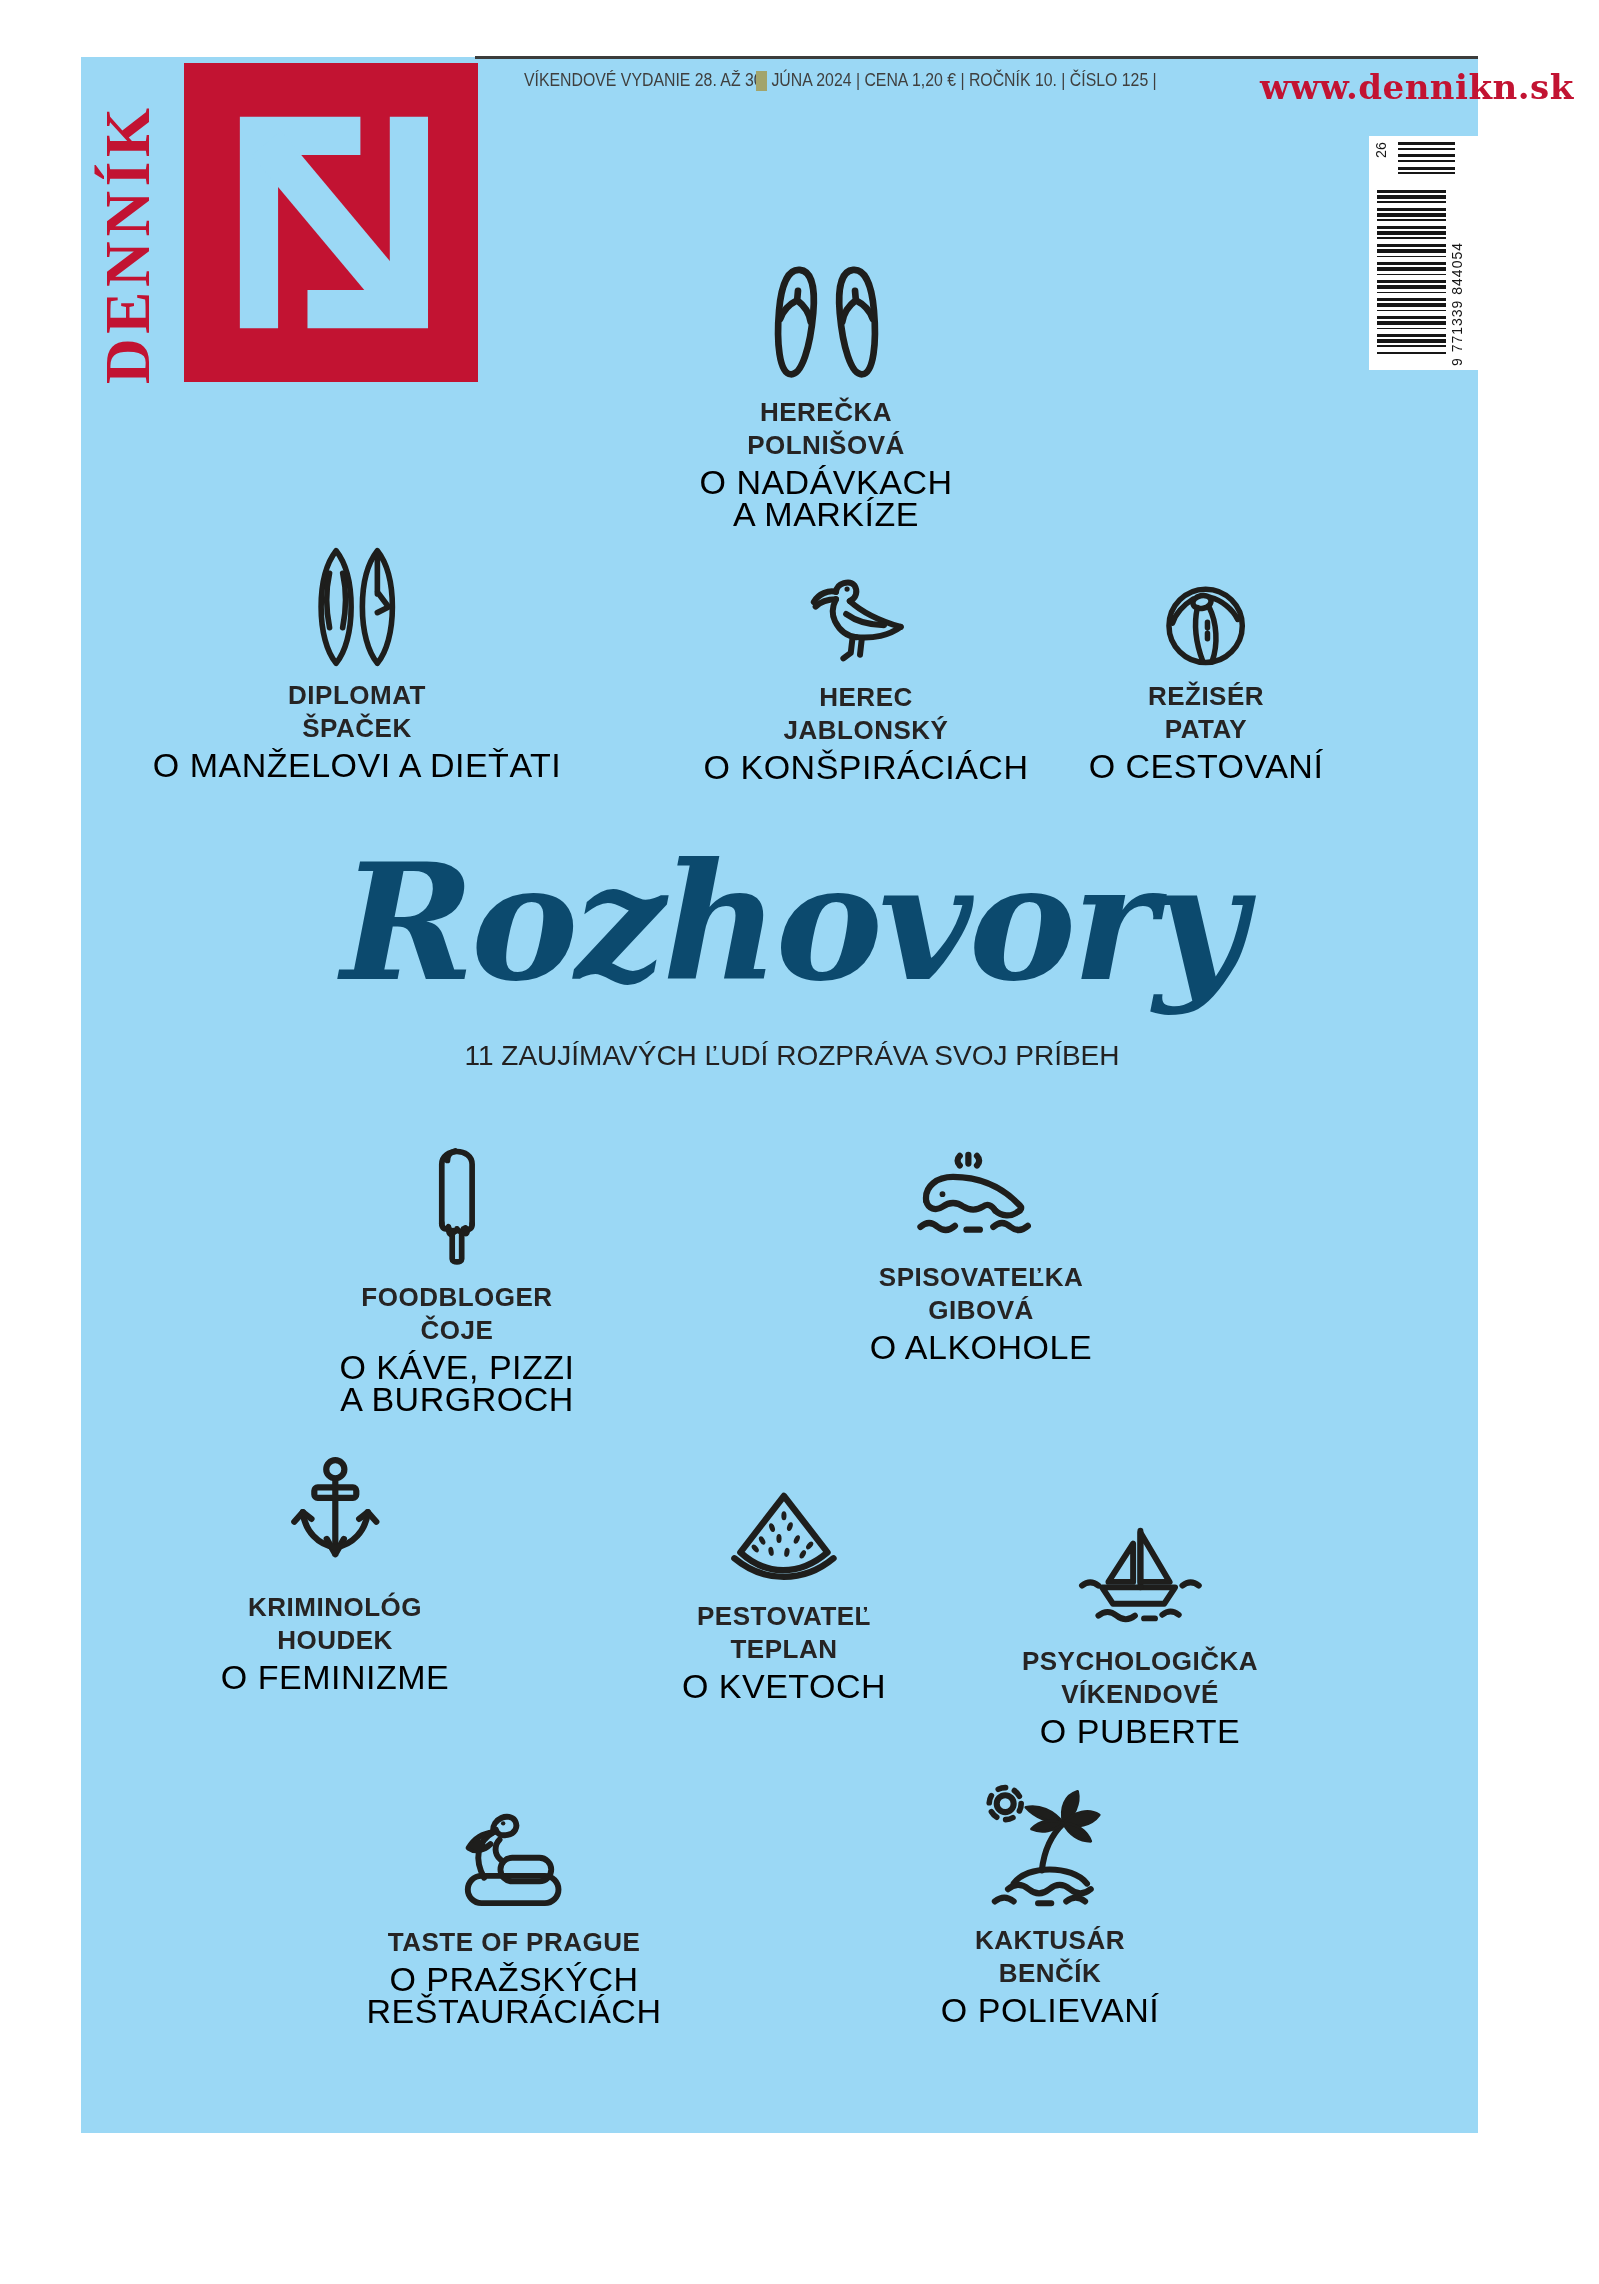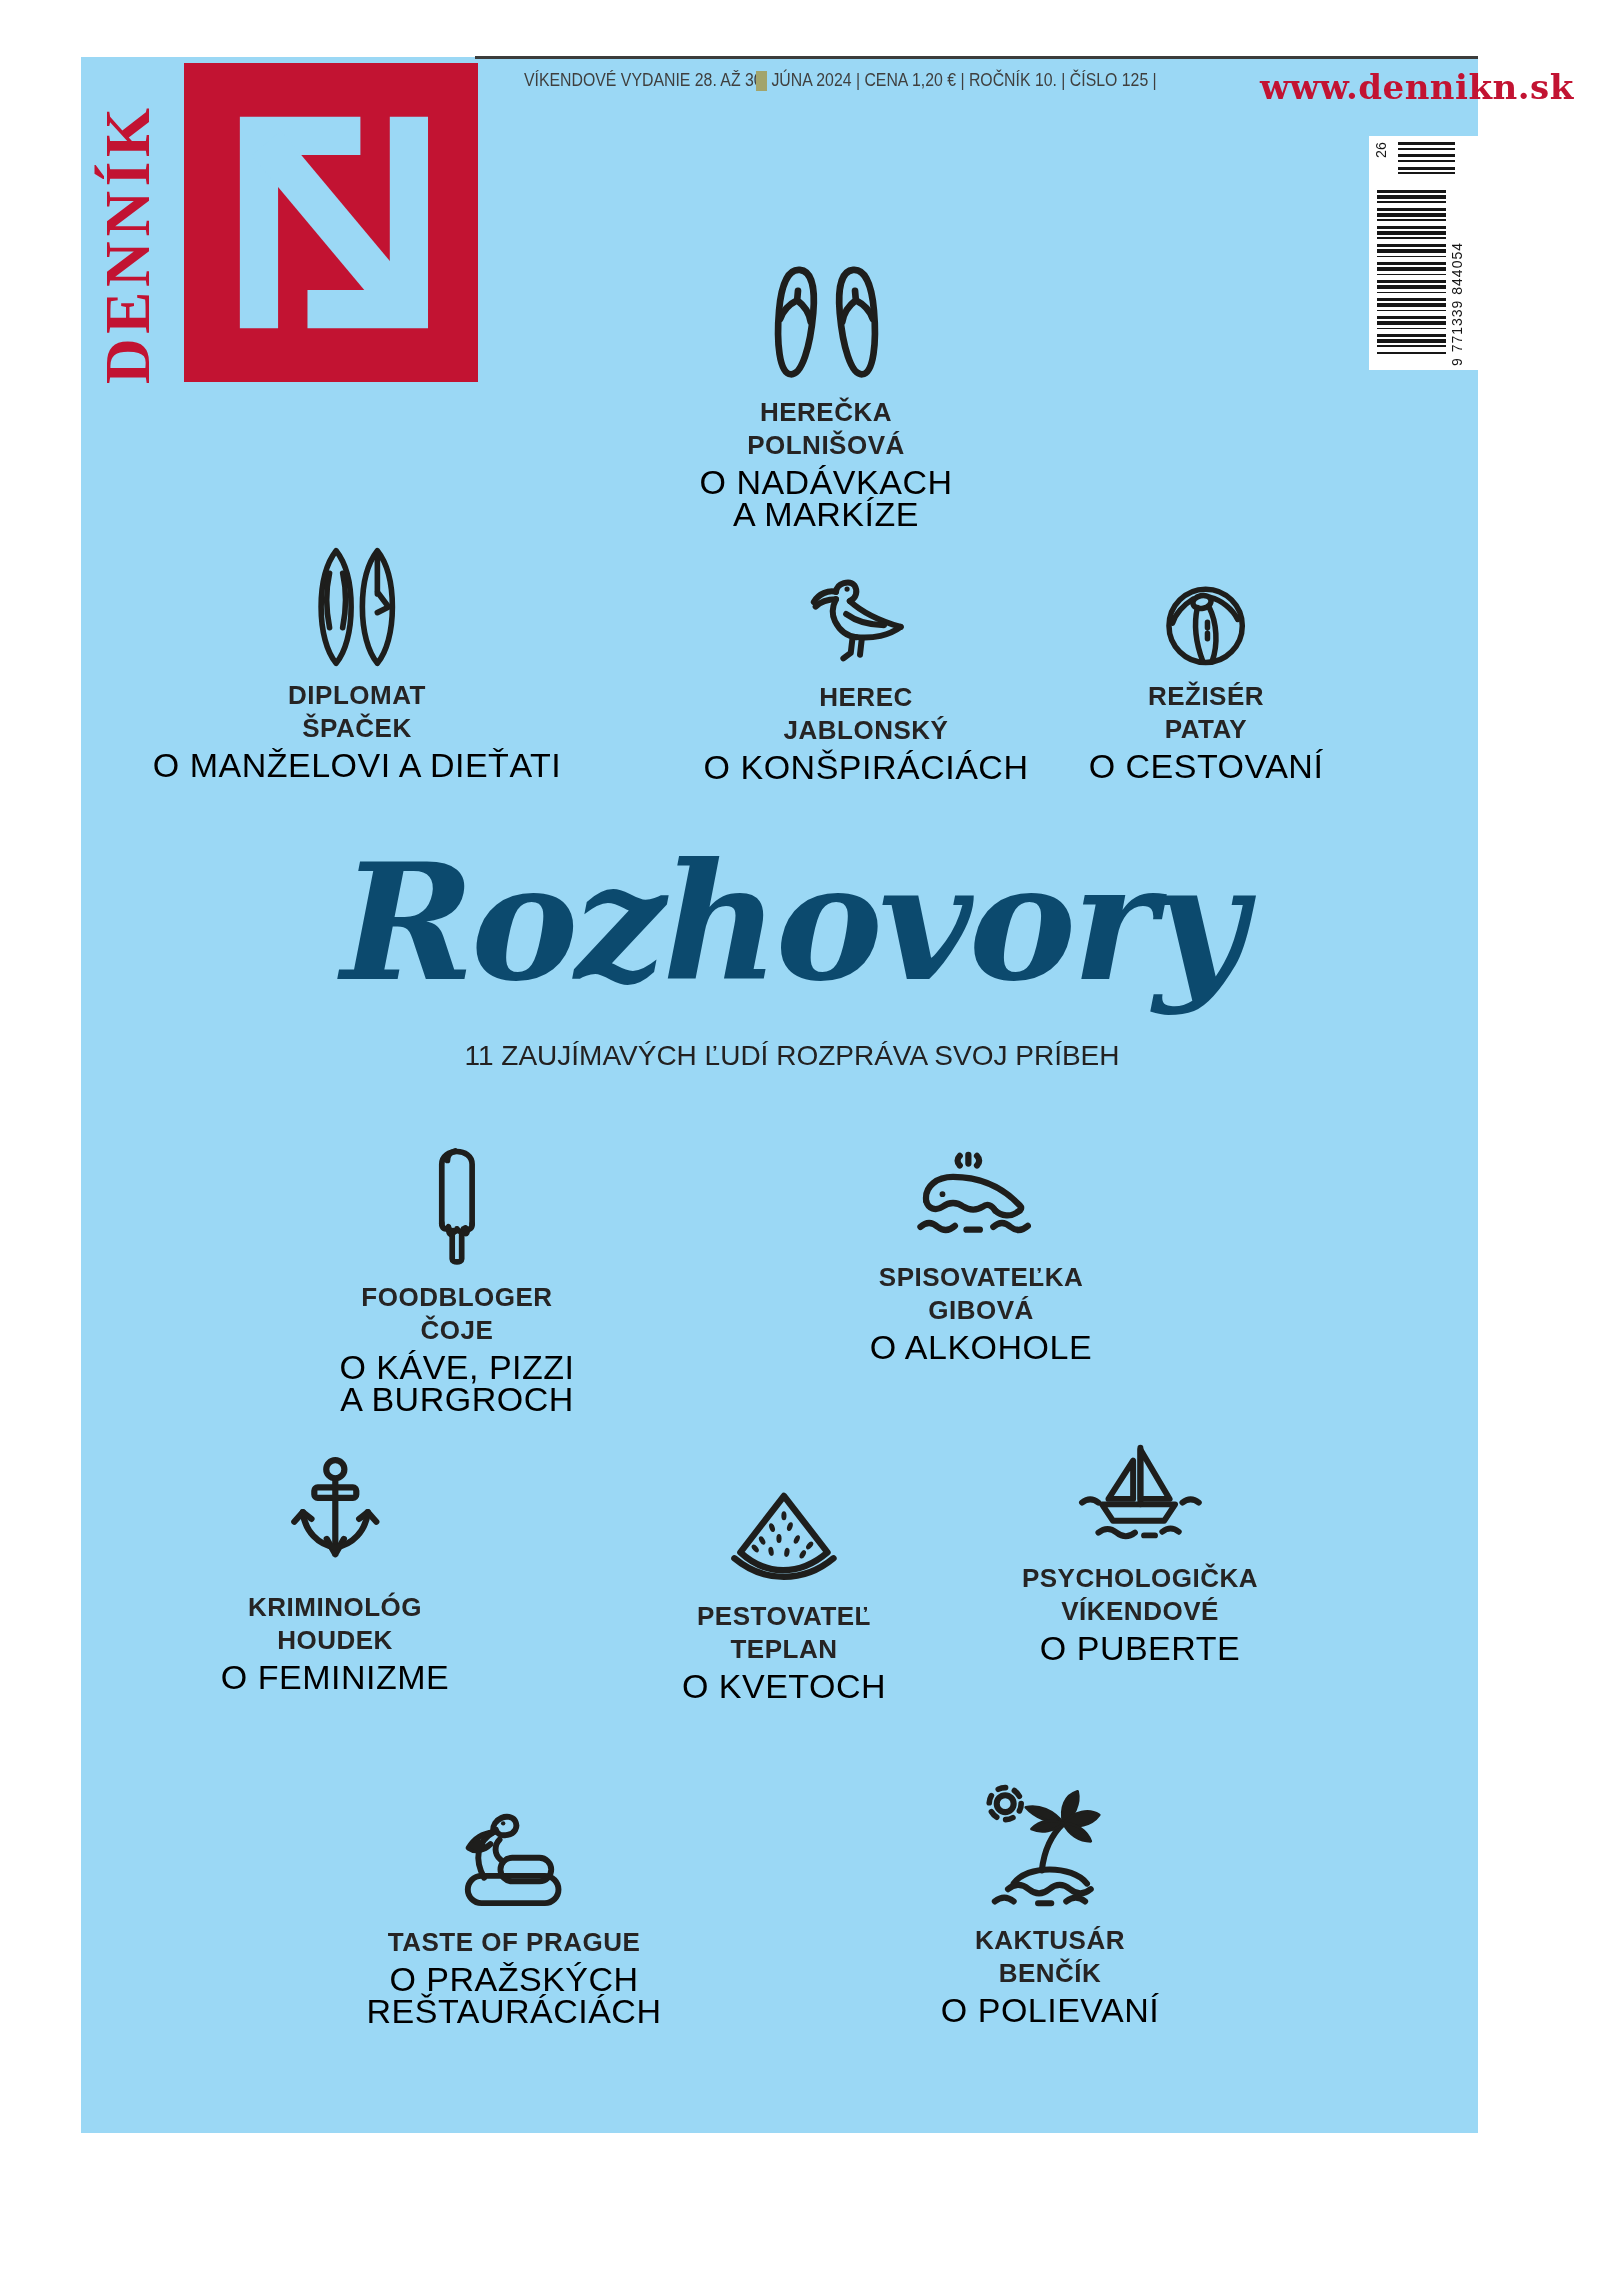--- a/index.html
+++ b/index.html
@@ -237,21 +237,21 @@
     </svg>
     <div class="name">
       <div>PESTOVATEĽ</div>
         <div>TEPLAN</div>
     </div>
     <div class="topic">
       <div>O KVETOCH</div>
     </div>
   </div>
 
-  <div class="item" style="left:1140px;top:1435px">
+  <div class="item" style="left:1140px;top:1518px">
     <svg class="ic" width="153" height="115" viewBox="0 0 160 126" stroke-width="6.5">
       <path d="M38,76 L118,76 L106,94 L50,94 Z"></path>
       <path d="M80,76 L80,14"></path>
       <path d="M80,16 L112,70 L80,70 Z"></path>
       <path d="M72,28 L72,70 L45,70 Z"></path>
       <path d="M16,74 q9,-7 18,0 M126,74 q9,-7 18,0"></path>
       <path d="M34,107 q10,-8 20,0 q10,8 20,0"></path>
       <path d="M84,110 L96,110 M104,106 q9,-7 18,0"></path>
     </svg>
     <div class="name">

